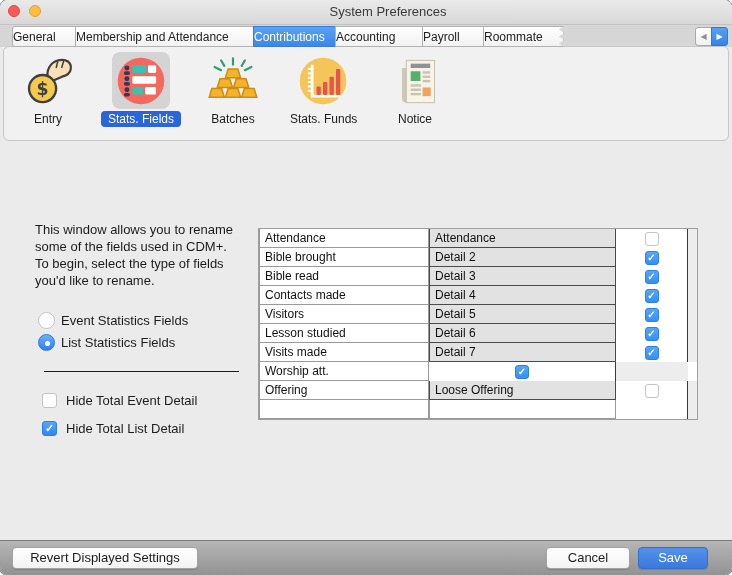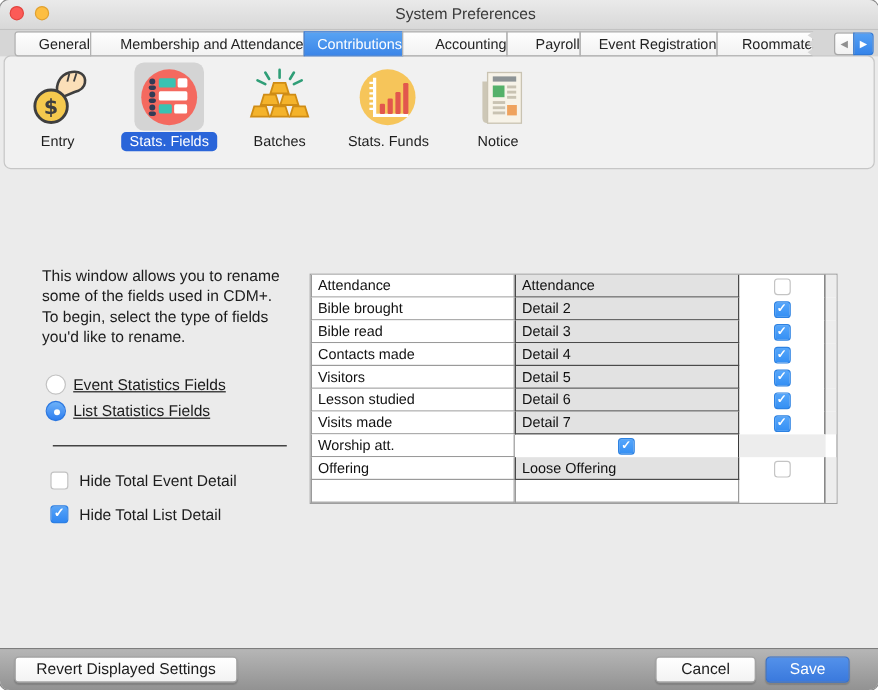--- a/index.html
+++ b/index.html
@@ -12,21 +12,21 @@
   
   .titlebar{position:absolute;top:0;left:0;right:0;height:24px;
     background:linear-gradient(#eaeaea,#d8d8d8);border-bottom:1px solid #c2c2c2;}
   .title{text-align:center;line-height:24px;font-size:13px;color:#3a3a3a;padding-left:44px;}
   .light{position:absolute;top:5px;width:12px;height:12px;border-radius:50%;box-sizing:border-box;}
   .light.red{left:8px;background:#fc5b57;border:1px solid #e2443f;}
   .light.yellow{left:29px;background:#fdbe41;border:1px solid #e0a131;}
   
   .tabstrip{position:absolute;top:25px;left:0;right:0;height:22px;background:#d6d6d6;}
   .tab-list{position:absolute;left:12px;top:26px;display:flex;z-index:3;}
-  .tab{height:21px;line-height:21px;box-sizing:border-box;text-align:right;font-size:12px;
+  .tab{height:21px;line-height:21px;box-sizing:border-box;text-align:left;font-size:12px;
     color:#222;background:linear-gradient(#fefefe,#f2f2f2);border:1px solid #b2b2b2;margin-left:-1px;
     overflow:hidden;white-space:nowrap;}
   .tab:first-child{border-radius:3px 0 0 3px;margin-left:0;}
   .tab.selected{background:linear-gradient(#58a3f3,#3c86e8);border-color:#3a7cd6;color:#fff;}
   .tab.truncated{clip-path:polygon(0 0,100% 0,calc(100% - 5px) 16%,100% 33%,calc(100% - 5px) 50%,100% 66%,calc(100% - 5px) 84%,100% 100%,0 100%);}
   .tab-scroll{position:absolute;right:4px;top:27px;display:flex;z-index:3;}
   .scroll-btn{width:17px;height:19px;box-sizing:border-box;border:1px solid #a8a8a8;
     background:linear-gradient(#fff,#f1f1f1);display:flex;align-items:center;justify-content:center;
     font-size:8px;color:#909090;}
   .scroll-btn.left{border-radius:3px 0 0 3px;}
@@ -38,21 +38,21 @@
   .tool{position:absolute;top:52px;width:80px;text-align:center;z-index:2;}
   .icon-wrap{width:58px;height:57px;margin:0 auto;border-radius:8px;display:flex;
     align-items:center;justify-content:center;}
   .tool.selected .icon-wrap{background:#d4d4d4;}
   .tool-label{display:inline-block;font-size:12px;color:#1d1d1d;margin-top:1px;
     padding:1px 7px;border-radius:4px;white-space:nowrap;}
   .tool.selected .tool-label{background:#2a65d9;color:#fff;}
   
   .intro{position:absolute;left:35px;top:221px;font-size:13px;line-height:17px;color:#1c1c1c;}
   .radio-group{position:absolute;left:38px;top:309px;}
-  .radio-row{display:flex;align-items:center;height:22px;text-decoration:underline;}
+  .radio-row{display:flex;align-items:center;height:22px;}
   .radio{width:17px;height:17px;border-radius:50%;box-sizing:border-box;background:#fff;
     border:1px solid #c2c2c2;margin-right:6px;position:relative;flex:none;}
   .radio.selected{background:linear-gradient(#6db1f8,#2e7ef0);border-color:#2b77e0;}
   .radio.selected::after{content:"";position:absolute;left:6px;top:6px;width:5px;height:5px;
     border-radius:50%;background:#fff;}
   .ctl-label{font-size:13px;color:#1c1c1c;}
   .divider{position:absolute;left:44px;top:371px;width:195px;height:1px;background:#1b1b1b;}
   .check-group{position:absolute;left:42px;top:392px;}
   .check-row{display:flex;align-items:center;height:16px;margin-bottom:12px;}
   .checkbox{width:15px;height:15px;border-radius:3px;box-sizing:border-box;background:#fff;
@@ -100,21 +100,20 @@
     <div class="title">System Preferences</div>
   </div>
 
   <div class="tabstrip"></div>
   <div class="tab-list">
       <div class="tab" style="width: 64px;">General</div>
       <div class="tab" style="width: 179px;">Membership and Attendance</div>
       <div class="tab selected" style="width: 83px;">Contributions</div>
       <div class="tab" style="width: 88px;">Accounting</div>
       <div class="tab" style="width: 62px;">Payroll</div>
-      <div class="tab" style="width: 115px;">Event Registration</div>
       <div class="tab truncated" style="width: 81px;">Roommate</div>
     </div>
   <div class="tab-scroll">
     <div class="scroll-btn left">◀</div>
     <div class="scroll-btn right">▶</div>
   </div>
 
   <div class="panel"></div>
   <div id="tools">
       <div class="tool" style="left: 8px;"><div class="icon-wrap">

